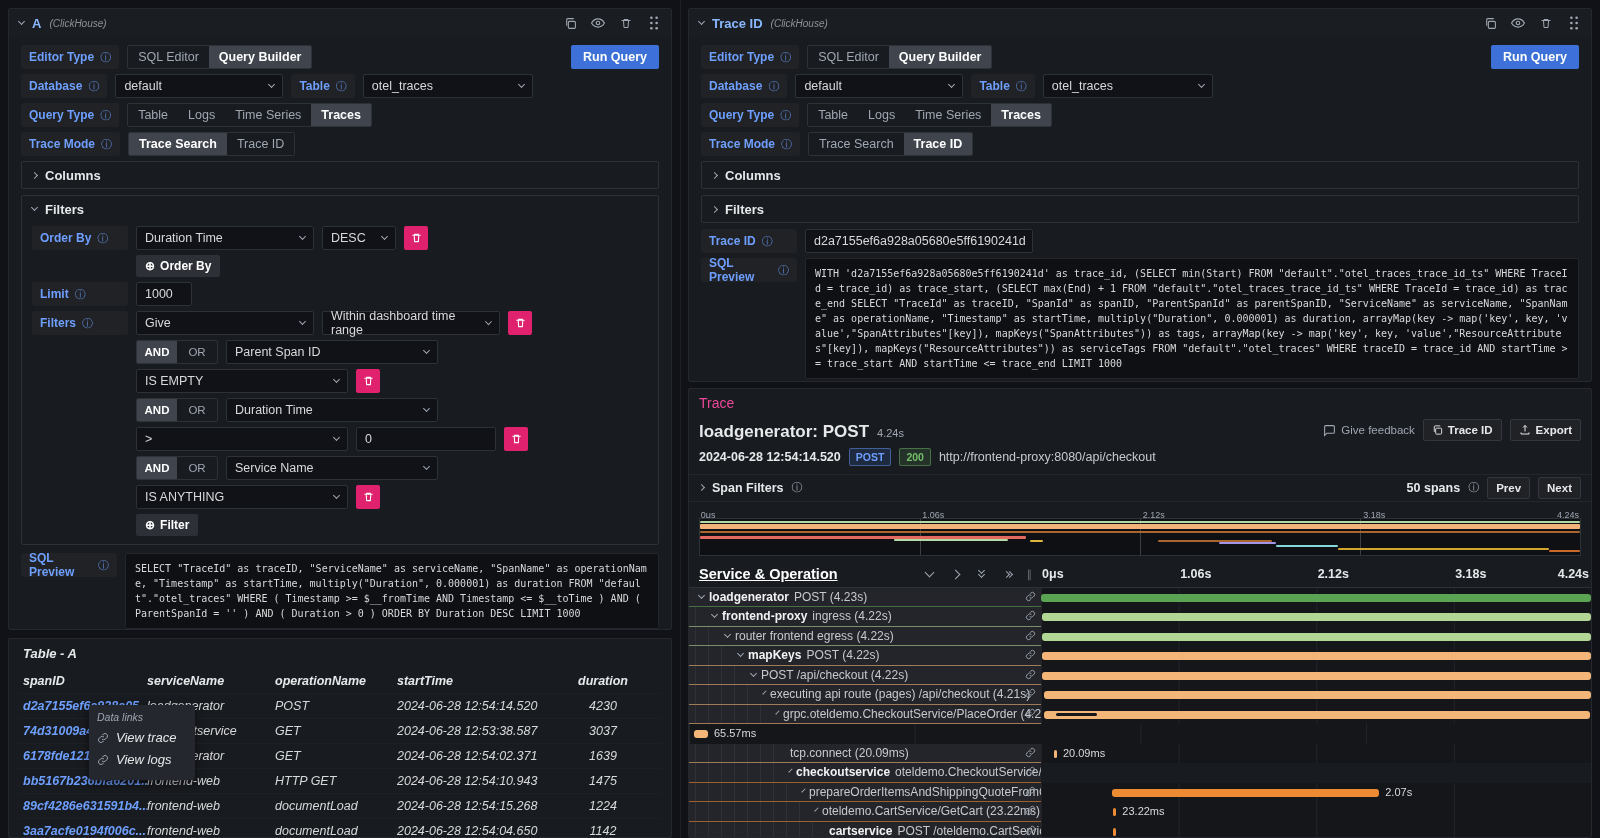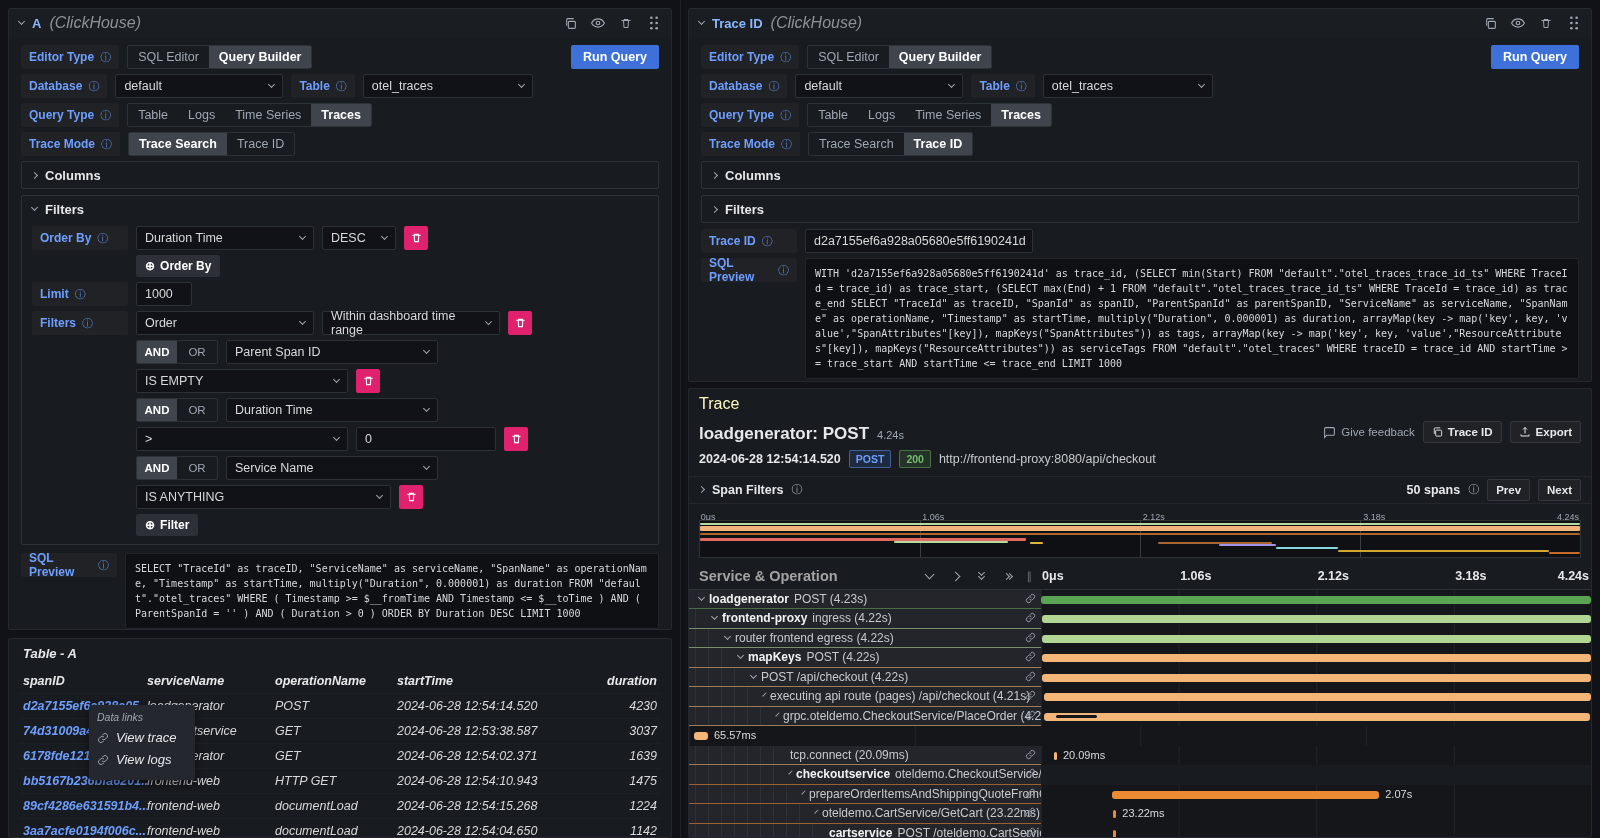--- a/index.html
+++ b/index.html
@@ -1,21 +1,21 @@
 <!DOCTYPE html>
 <html><head>
 <meta charset="utf-8">
 <style>
   * { box-sizing: border-box; margin: 0; padding: 0; }
   html,body { width:1600px; height:838px; background:#111217; overflow:hidden;
     font-family:"Liberation Sans", sans-serif; color:#d8d9da; }
   .panel { position:absolute; background:#181b1f; border:1px solid #25282e; border-radius:2px; overflow:hidden; }
   .phead { height:28px; display:flex; align-items:center; gap:8px; padding:0 10px; background:#1a1d21; }
   .ptitle { font-size:13px; font-weight:bold; color:#8ab8ff; }
-  .psub { font-size:16px; font-style:italic; color:#8e9297; }
+  .psub { font-size:10px; font-style:italic; color:#8e9297; }
   .phead-icons { margin-left:auto; display:flex; gap:14px; align-items:center; }
   .icn { width:14px; height:14px; display:inline-flex; align-items:center; justify-content:center; color:#9fa7b3; }
   .chev { width:7px; height:7px; border-right:1.5px solid #9fa7b3; border-bottom:1.5px solid #9fa7b3; display:inline-block; }
   .chev.down { transform:rotate(45deg); margin-top:-3px; }
   .chev.right { transform:rotate(-45deg); }
   .chev.sm { width:5px; height:5px; }
   .pbody { padding:8px 12px; }
   .row { display:flex; align-items:center; gap:8px; margin-bottom:5px; }
   .lbl { background:#202226; color:#6e9fff; font-size:12px; font-weight:bold; height:24px;
     display:inline-flex; align-items:center; gap:6px; padding:0 8px; border-radius:2px; flex:none; }
@@ -41,28 +41,28 @@
   .andor > div.act { background:#3f444d; color:#fff; font-weight:bold; }
   .code { background:#0e1013; border:1px solid #24262b; border-radius:2px; padding:7px 9px;
     font-family:"DejaVu Sans Mono", monospace; font-size:10px; line-height:15px; color:#d8d9da; white-space:pre-wrap; word-break:break-all; }
   
   .tbl-title { font-size:13px; font-weight:bold; color:#e6e8ea; padding:7px 4px 8px 4px; }
   .thead, .trow { display:flex; align-items:center; height:25px; padding:0 4px; font-size:12.5px; }
   .thead { font-weight:bold; color:#e6e8ea; height:24px; }
   .trow { border-top:1px solid #1d2025; }
   .c0{width:124px;flex:none;overflow:hidden;white-space:nowrap;}
   .c1{width:128px;flex:none;} .c2{width:122px;flex:none;} .c3{width:152px;flex:none;}
-  .c4{flex:1;text-align:right;}
+  .c4{flex:1;text-align:center;}
   .tid { color:#6e9fff; font-weight:bold; cursor:pointer; }
   .tooltip { position:absolute; left:80px; top:66px; width:106px; background:#24272d; border-radius:3px;
     box-shadow:0 4px 10px rgba(0,0,0,.5); padding:6px 8px; z-index:5; }
   .tooltip .tt-h { font-size:10.5px; color:#9fa7b3; margin-bottom:6px; }
   .tooltip .tt-i { display:flex; align-items:center; gap:7px; font-size:13px; color:#e6e8ea; margin:7px 0; cursor:pointer; }
   
-  .tr-title { font-size:16px; color:#fef9c3; padding:6px 10px 2px 10px; }
+  .tr-title { font-size:14px; color:#ec4899; padding:6px 10px 2px 10px; }
   .tr-h1 { display:flex; align-items:baseline; gap:8px; padding:6px 10px 2px 10px; }
   .tr-h1 .svc { font-size:17px; font-weight:bold; color:#e6e8ea; }
   .tr-h1 .dur { font-size:11px; color:#9fa7b3; }
   .tr-actions { margin-left:auto; display:flex; align-items:center; gap:8px; }
   .feedback { font-size:11.5px; color:#9fa7b3; display:flex; align-items:center; gap:5px; cursor:pointer; }
   .mini-btn { background:#202226; border:1px solid #34383e; border-radius:2px; color:#e6e8ea; font-size:11.5px;
     font-weight:bold; height:22px; padding:0 8px; display:inline-flex; align-items:center; gap:5px; cursor:pointer; }
   .tr-sub { display:flex; align-items:center; gap:8px; padding:4px 10px 8px 10px; font-size:12.5px; }
   .tr-ts { font-weight:bold; color:#e6e8ea; }
   .chip { font-size:10.5px; font-weight:bold; border-radius:2px; padding:2px 6px; }
@@ -74,21 +74,21 @@
   .sf-right { margin-left:auto; display:flex; align-items:center; gap:8px; font-size:12.5px; }
   .spancount { font-weight:bold; color:#e6e8ea; }
   .inf { color:#9fa7b3; font-size:11px; }
   .minimap { position:relative; margin:4px 10px 6px 10px; }
   .mm-labels { position:relative; height:12px; font-size:9px; color:#9fa7b3; }
   .mm-canvas { position:relative; height:38px; background:#0e1013; border:1px solid #2c3235; overflow:hidden; }
   .mm-grid { position:absolute; top:0; bottom:0; width:1px; background:#3a3e45; }
   .mm-bar { position:absolute; border-radius:1px; }
   .so-head { display:flex; align-items:center; height:26px; border-bottom:1px solid #2c3235; }
   .so-left { width:352px; flex:none; display:flex; align-items:center; gap:12px; padding:0 8px 0 10px; }
-  .so-left .t { font-size:14.5px; font-weight:bold; color:#a3a3a3; }
+  .so-left .t { font-size:14.5px; font-weight:bold; color:#ffffff;text-decoration:underline; }
   .so-icons { margin-left:auto; display:flex; gap:12px; align-items:center; }
   .resize { color:#6b6f76; font-size:11px; letter-spacing:1px; }
   .so-ticks { flex:1; position:relative; font-size:12.5px; font-weight:bold; color:#e6e8ea; height:100%; }
   .so-ticks span, .mm-labels span { position:absolute; top:50%; transform:translateY(-50%); }
   .mm-labels span { top:4px; transform:none; }
   .rows { position:relative; }
   .srow { display:flex; height:19.5px; }
   .sname { width:352px; flex:none; position:relative; background:#23252a; display:flex; align-items:center;
     gap:5px; font-size:12px; color:#c7cacd; overflow:hidden; white-space:nowrap; padding-right:20px; }
   .sname b { color:#f1f2f3; }
@@ -237,21 +237,21 @@
               <span class="inf">ⓘ</span>
             </span>
           <span class="inp" style="width:56px">1000</span>
         </div>
         <div class="row">
           <span class="lbl" style="width:96px">
               <span>Filters</span>
               <span class="inf">ⓘ</span>
             </span>
           <span class="sel" style="width:178px">
-              <span>Order</span>
+              <span>Give</span>
               <span class="chev down sm"></span>
             </span>
           <span class="sel" style="width:178px">
               <span>Within dashboard time range</span>
               <span class="chev down sm"></span>
             </span>
           <button class="trash">
               <svg width="11" height="12" viewBox="0 0 24 24" fill="none" stroke="#fff" stroke-width="2.4">
                 <path d="M3 6h18M8 6V4h8v2m1 0-1 14H8L7 6"></path>
               </svg>
@@ -304,21 +304,21 @@
           <span class="andor">
               <div class="act">AND</div>
               <div>OR</div>
             </span>
           <span class="sel" style="width:212px">
               <span>Service Name</span>
               <span class="chev down sm"></span>
             </span>
         </div>
         <div class="row" style="padding-left:104px">
-          <span class="sel" style="width:255px">
+          <span class="sel" style="width:212px">
               <span>IS ANYTHING</span>
               <span class="chev down sm"></span>
             </span>
           <button class="trash">
               <svg width="11" height="12" viewBox="0 0 24 24" fill="none" stroke="#fff" stroke-width="2.4">
                 <path d="M3 6h18M8 6V4h8v2m1 0-1 14H8L7 6"></path>
               </svg>
             </button>
         </div>
         <div class="row" style="padding-left:104px; margin-bottom:0">

